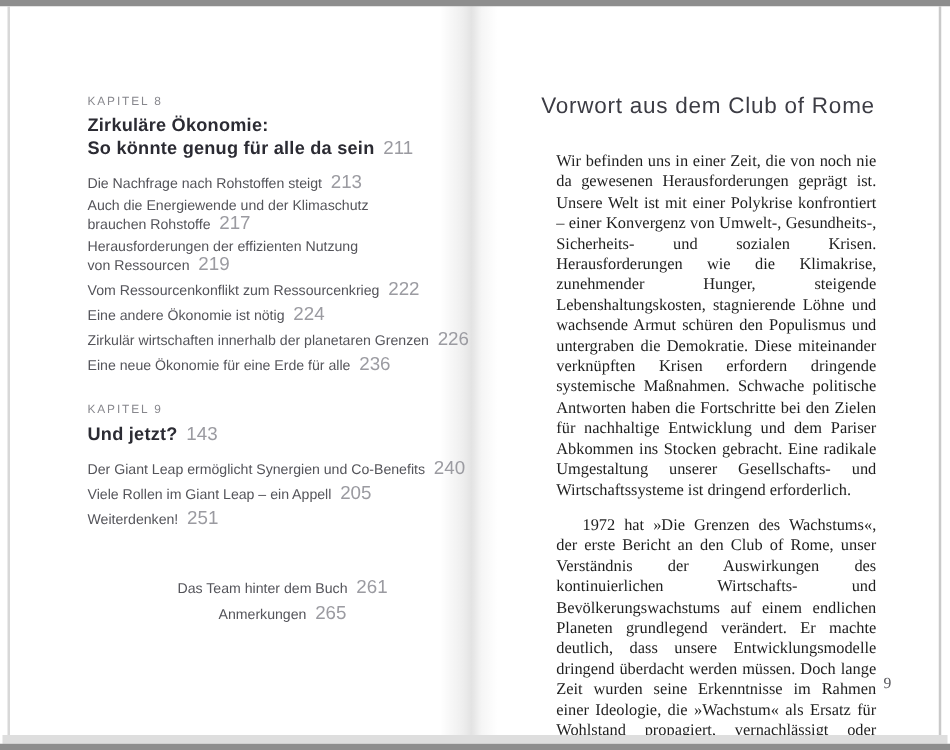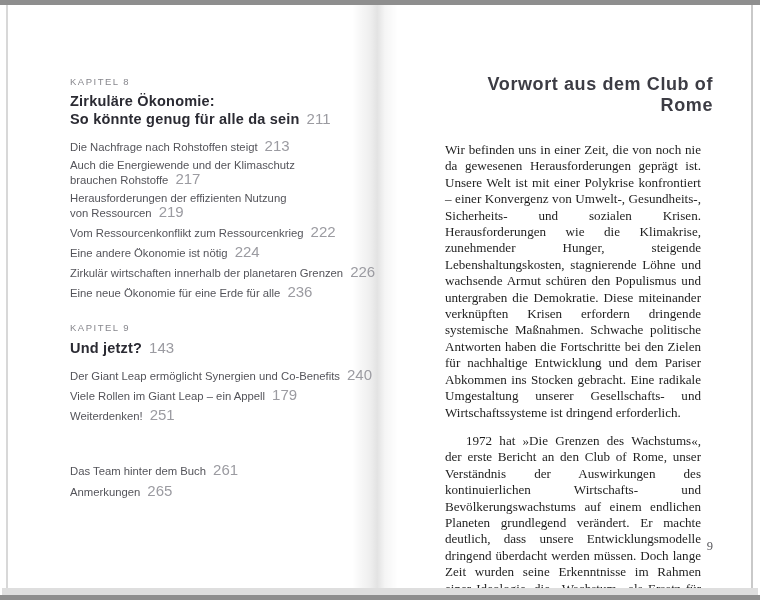--- a/index.html
+++ b/index.html
@@ -30,26 +30,26 @@
     font-size:14.5px;font-weight:700;line-height:17px;letter-spacing:0.2px;
     color:#2b2b33;margin-bottom:11px;
   }
   .toc-title .pg{font-weight:400;font-size:15px;letter-spacing:0;}
   .pg{color:#9b9ba1;margin-left:7px;}
   .toc-entry{
     font-size:11.3px;line-height:13px;color:#54545a;margin-bottom:5px;
   }
   .toc-entry .pg{font-size:15px;}
   .toc-backmatter{margin-top:40px;}
-  .toc-backmatter .toc-entry{margin-bottom:6px;line-height:14px;}
+  .toc-backmatter .toc-entry{margin-bottom:6px;line-height:14px;text-align:center;}
 
   
   .foreword{position:absolute;left:433px;top:74px;width:280px;}
   .vp-heading{
-    text-align:right;font-size:18px;font-weight:700;letter-spacing:0.6px;
+    text-align:left;font-size:18px;font-weight:400;letter-spacing:0.6px;
     color:#3c3c44;margin:0 0 26px 0;
   }
   .vp-body p{
     font-family:"Liberation Serif",serif;font-size:13.1px;line-height:16.4px;
     color:#1e1e1e;text-align:justify;margin:12px;hyphens:auto;
   }
   .vp-body p + p{text-indent:1.6em;}
   .vp-pagenum{
     position:absolute;top:539px;left:433px;width:280px;text-align:right;
     font-family:"Liberation Serif",serif;font-size:12.5px;color:#57575c;
@@ -74,21 +74,21 @@
           <div class="toc-entry">Herausforderungen der effizienten Nutzung<br>von Ressourcen<span class="pg">219</span></div>
           <div class="toc-entry">Vom Ressourcenkonflikt zum Ressourcenkrieg<span class="pg">222</span></div>
           <div class="toc-entry">Eine andere Ökonomie ist nötig<span class="pg">224</span></div>
           <div class="toc-entry">Zirkulär wirtschaften innerhalb der planetaren Grenzen<span class="pg">226</span></div>
           <div class="toc-entry">Eine neue Ökonomie für eine Erde für alle<span class="pg">236</span></div>
         </div>
         <div class="toc-section">
           <div class="kicker">KAPITEL 9</div>
           <div class="toc-title">Und jetzt?<span class="pg">143</span></div>
           <div class="toc-entry">Der Giant Leap ermöglicht Synergien und Co-Benefits<span class="pg">240</span></div>
-          <div class="toc-entry">Viele Rollen im Giant Leap – ein Appell<span class="pg">179</span></div>
+          <div class="toc-entry">Viele Rollen im Giant Leap – ein Appell<span class="pg">205</span></div>
           <div class="toc-entry">Weiterdenken!<span class="pg">251</span></div>
         </div>
       </div>
     <div id="toc-backmatter" class="toc-backmatter">
         <div class="toc-entry">Das Team hinter dem Buch<span class="pg">261</span></div>
         <div class="toc-entry">Anmerkungen<span class="pg">265</span></div>
       </div>
   </div>
 
   <div class="foreword">

